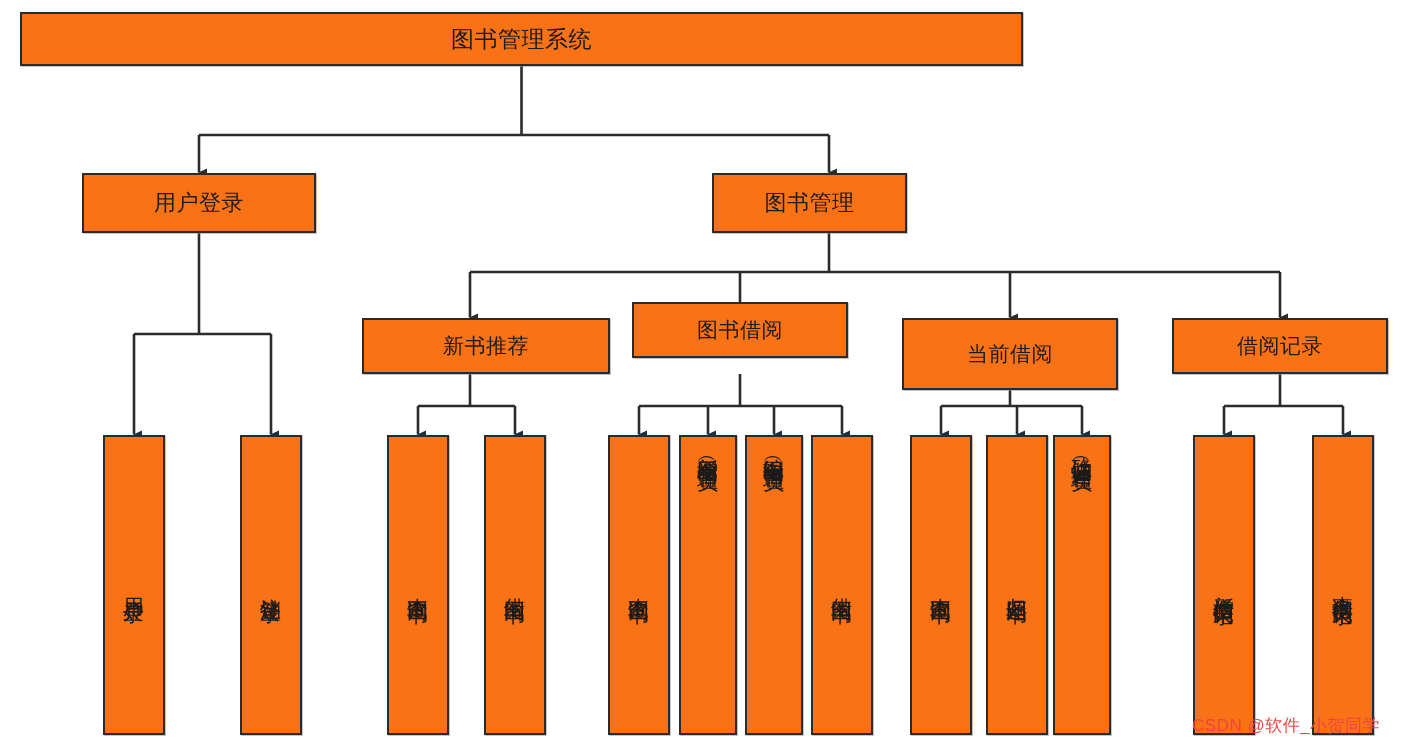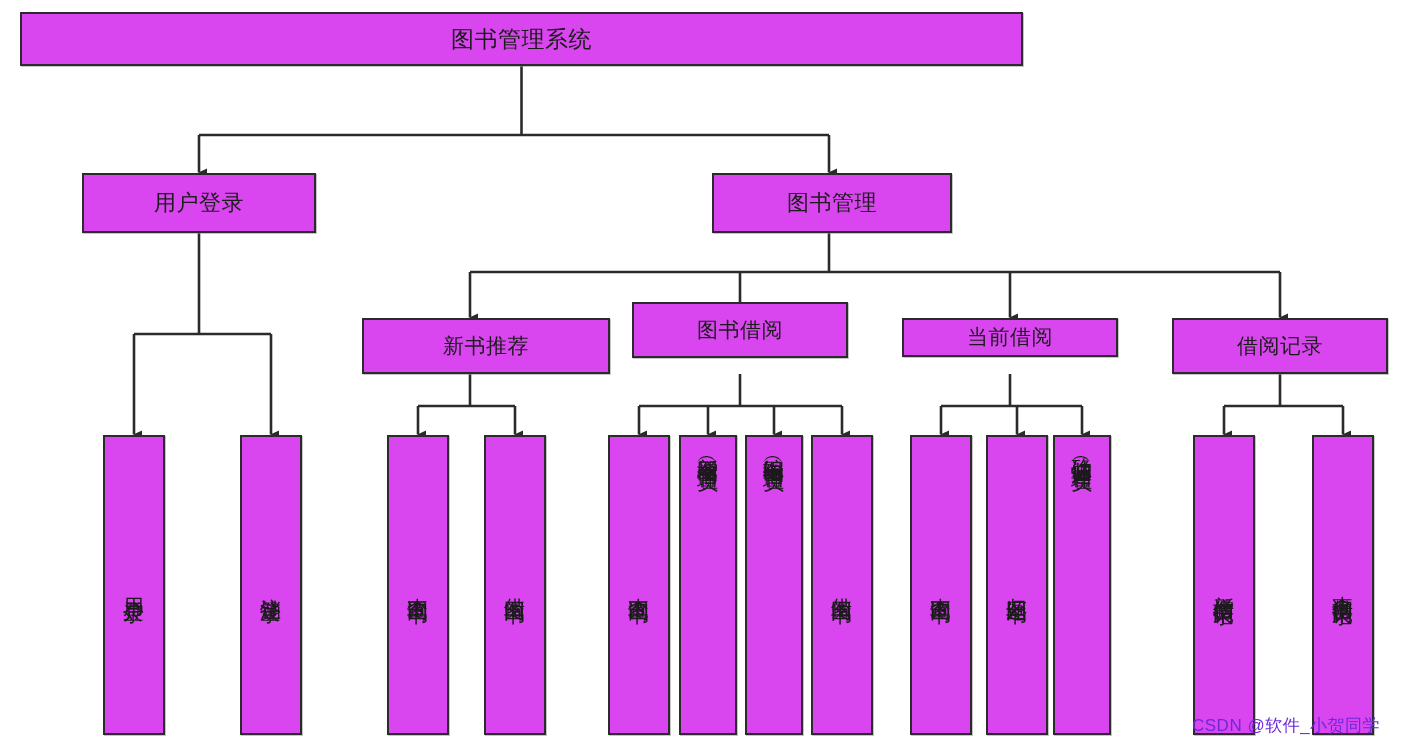--- a/index.html
+++ b/index.html
@@ -23,21 +23,21 @@
     position: absolute;
     left: 0;
     top: 0;
     width: 1405px;
     height: 747px;
     pointer-events: none;
   }
   .node-box {
     position: absolute;
     box-sizing: border-box;
-    background: #d946ef;
+    background: #f97316;
     border: 2px solid #2b2b2b;
     box-shadow: 1px 1px 0 rgba(150,150,150,0.55);
     display: flex;
     align-items: center;
     justify-content: center;
     overflow: hidden;
   }
   .node-label {
     color: #1b1b1b;
     line-height: 1.05;
@@ -63,21 +63,21 @@
     max-height: 286px;
   }
   .node-box.vertical.align-top {
     align-items: flex-start;
   }
   .node-box.vertical.align-top .node-label {
     padding-top: 4px;
   }
   .watermark {
     position: absolute;
-    color: #6d28d9;
+    color: #ef4444;
     font-size: 17px;
     white-space: nowrap;
     letter-spacing: 0.5px;
   }
 </style>
 </head>
 <body>
 
 <div id="diagram-root">
 
@@ -124,30 +124,30 @@
       </g>
   </svg>
 
   <div id="node-layer">
       <div class="node-box level-root" style="left: 20px; top: 12px; width: 1003px; height: 54px;">
         <span class="node-label">图书管理系统</span>
       </div>
       <div class="node-box level-1" style="left: 82px; top: 173px; width: 234px; height: 60px;">
         <span class="node-label">用户登录</span>
       </div>
-      <div class="node-box level-1" style="left: 712px; top: 173px; width: 240px; height: 60px;">
+      <div class="node-box level-1" style="left: 712px; top: 173px; width: 195px; height: 60px;">
         <span class="node-label">图书管理</span>
       </div>
       <div class="node-box level-2" style="left: 362px; top: 318px; width: 248px; height: 56px;">
         <span class="node-label">新书推荐</span>
       </div>
       <div class="node-box level-2" style="left: 632px; top: 302px; width: 216px; height: 56px;">
         <span class="node-label">图书借阅</span>
       </div>
-      <div class="node-box level-2" style="left: 902px; top: 318px; width: 216px; height: 39px;">
+      <div class="node-box level-2" style="left: 902px; top: 318px; width: 216px; height: 72px;">
         <span class="node-label">当前借阅</span>
       </div>
       <div class="node-box level-2" style="left: 1172px; top: 318px; width: 216px; height: 56px;">
         <span class="node-label">借阅记录</span>
       </div>
       <div class="node-box level-3 vertical" style="left: 103px; top: 435px; width: 62px; height: 300px;">
         <span class="node-label">用户登录</span>
       </div>
       <div class="node-box level-3 vertical" style="left: 240px; top: 435px; width: 62px; height: 300px;">
         <span class="node-label">注销登录</span>

